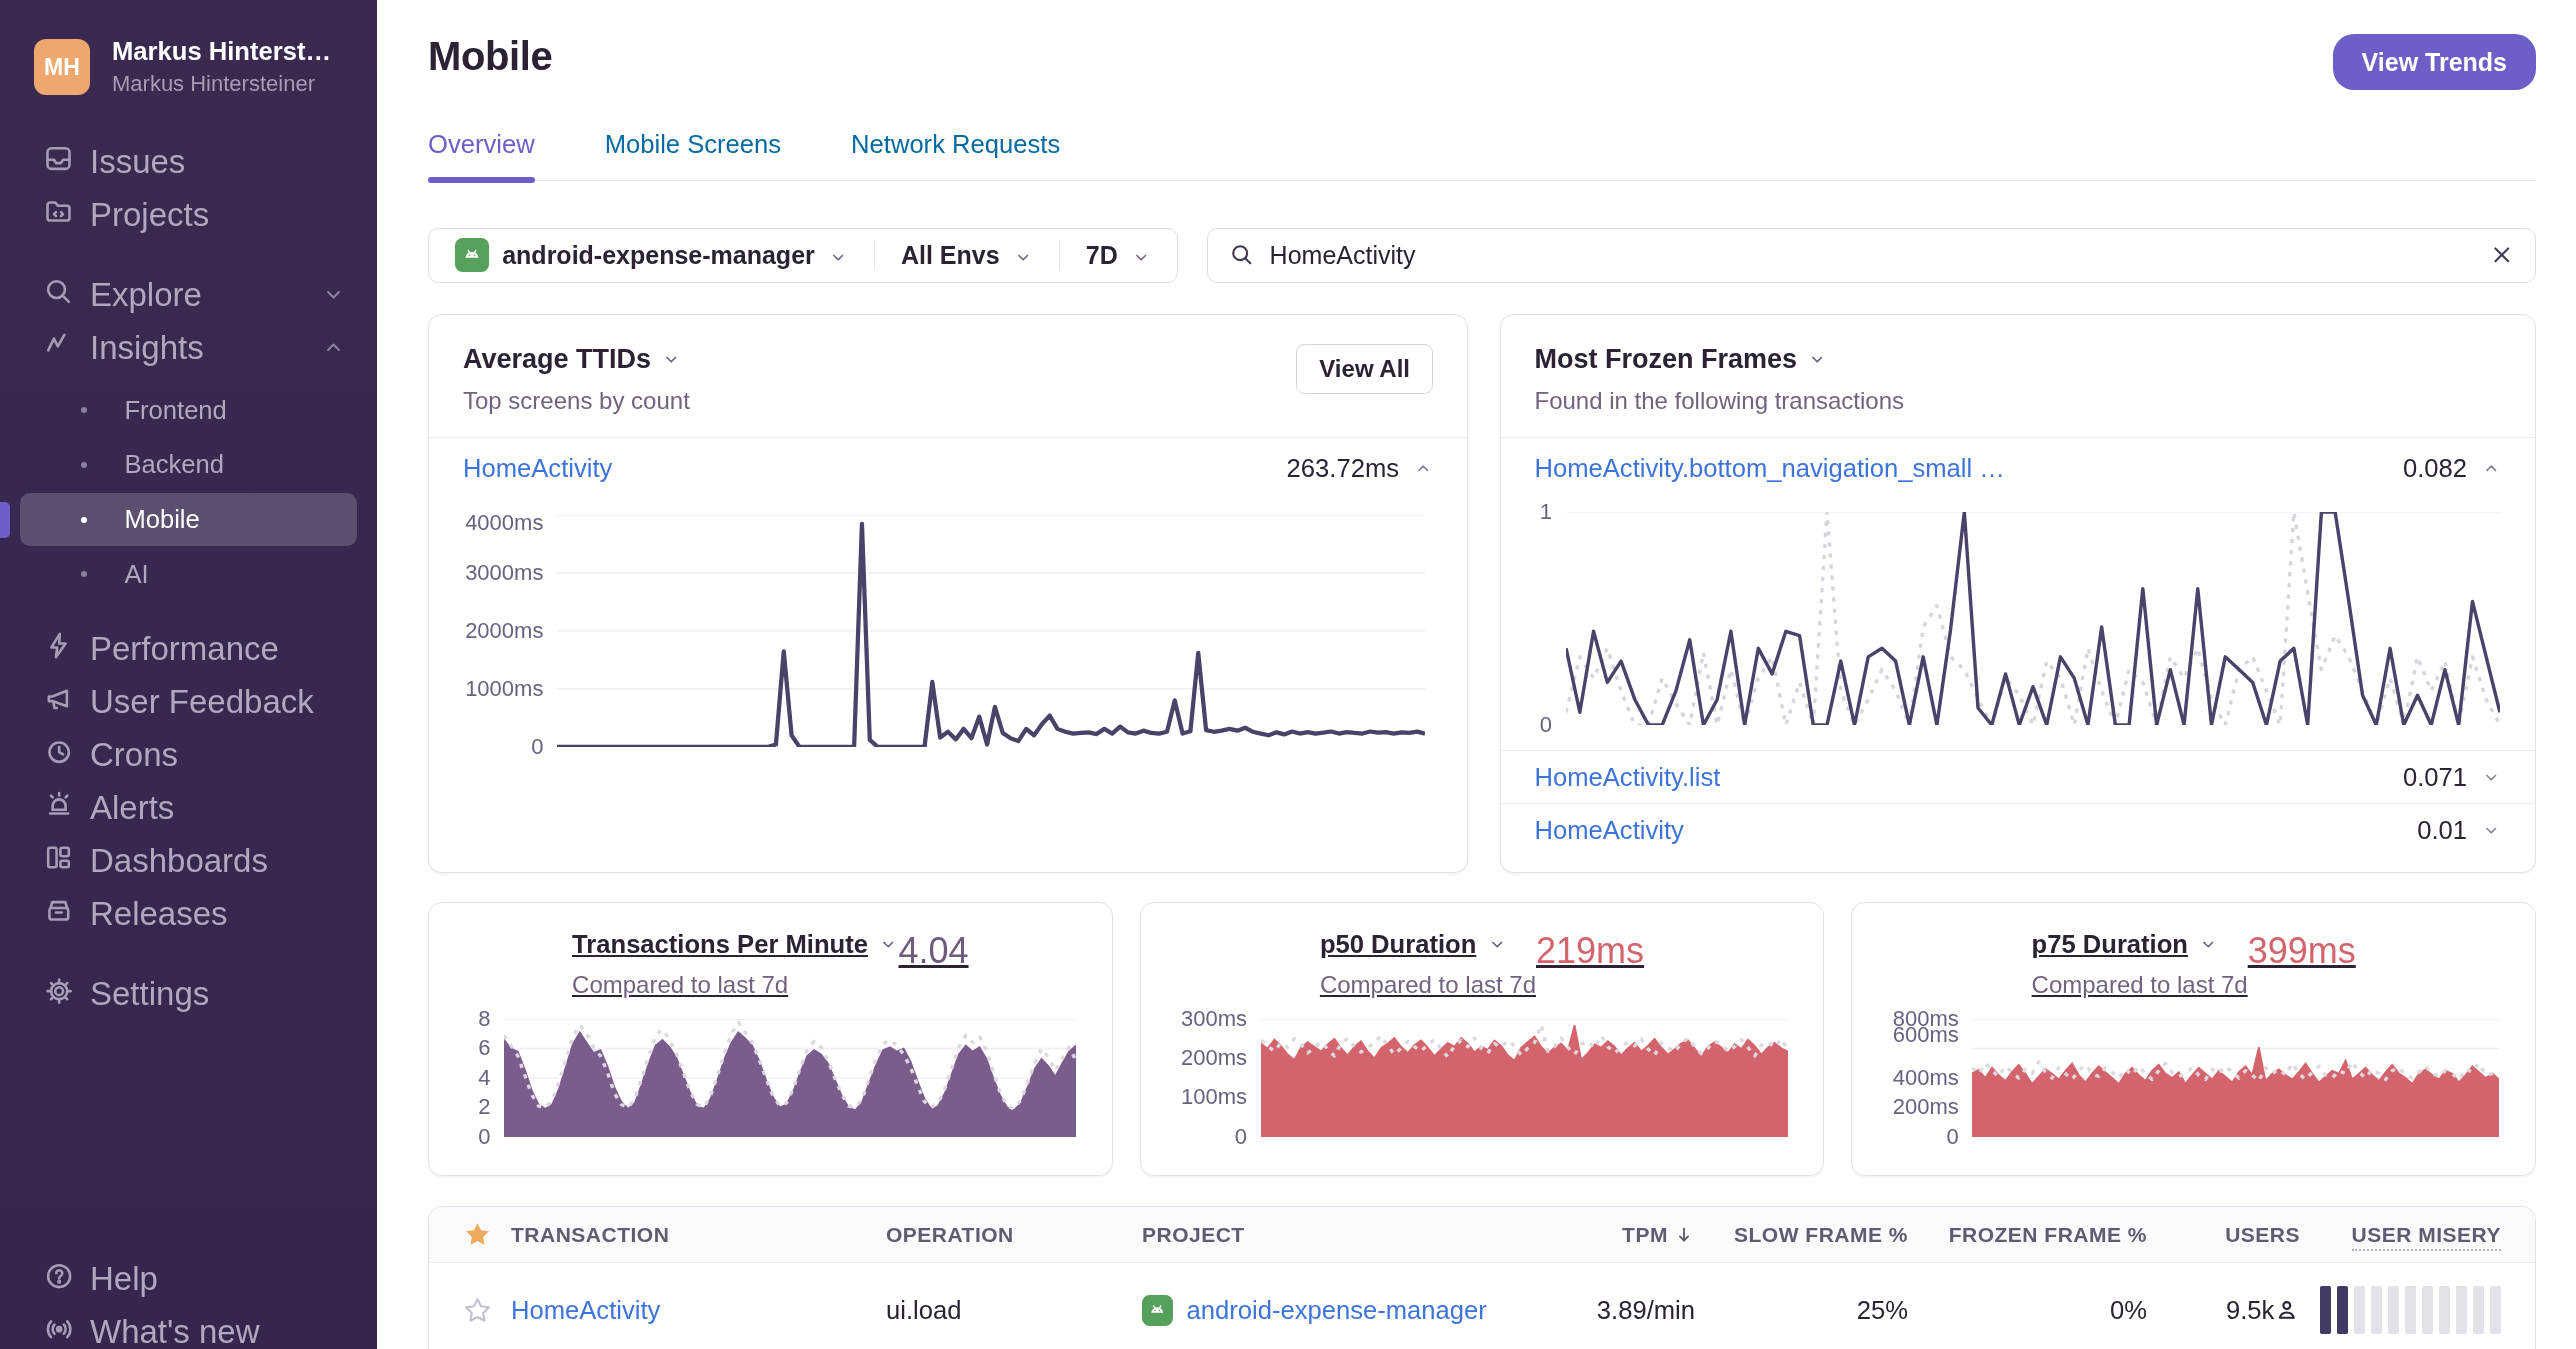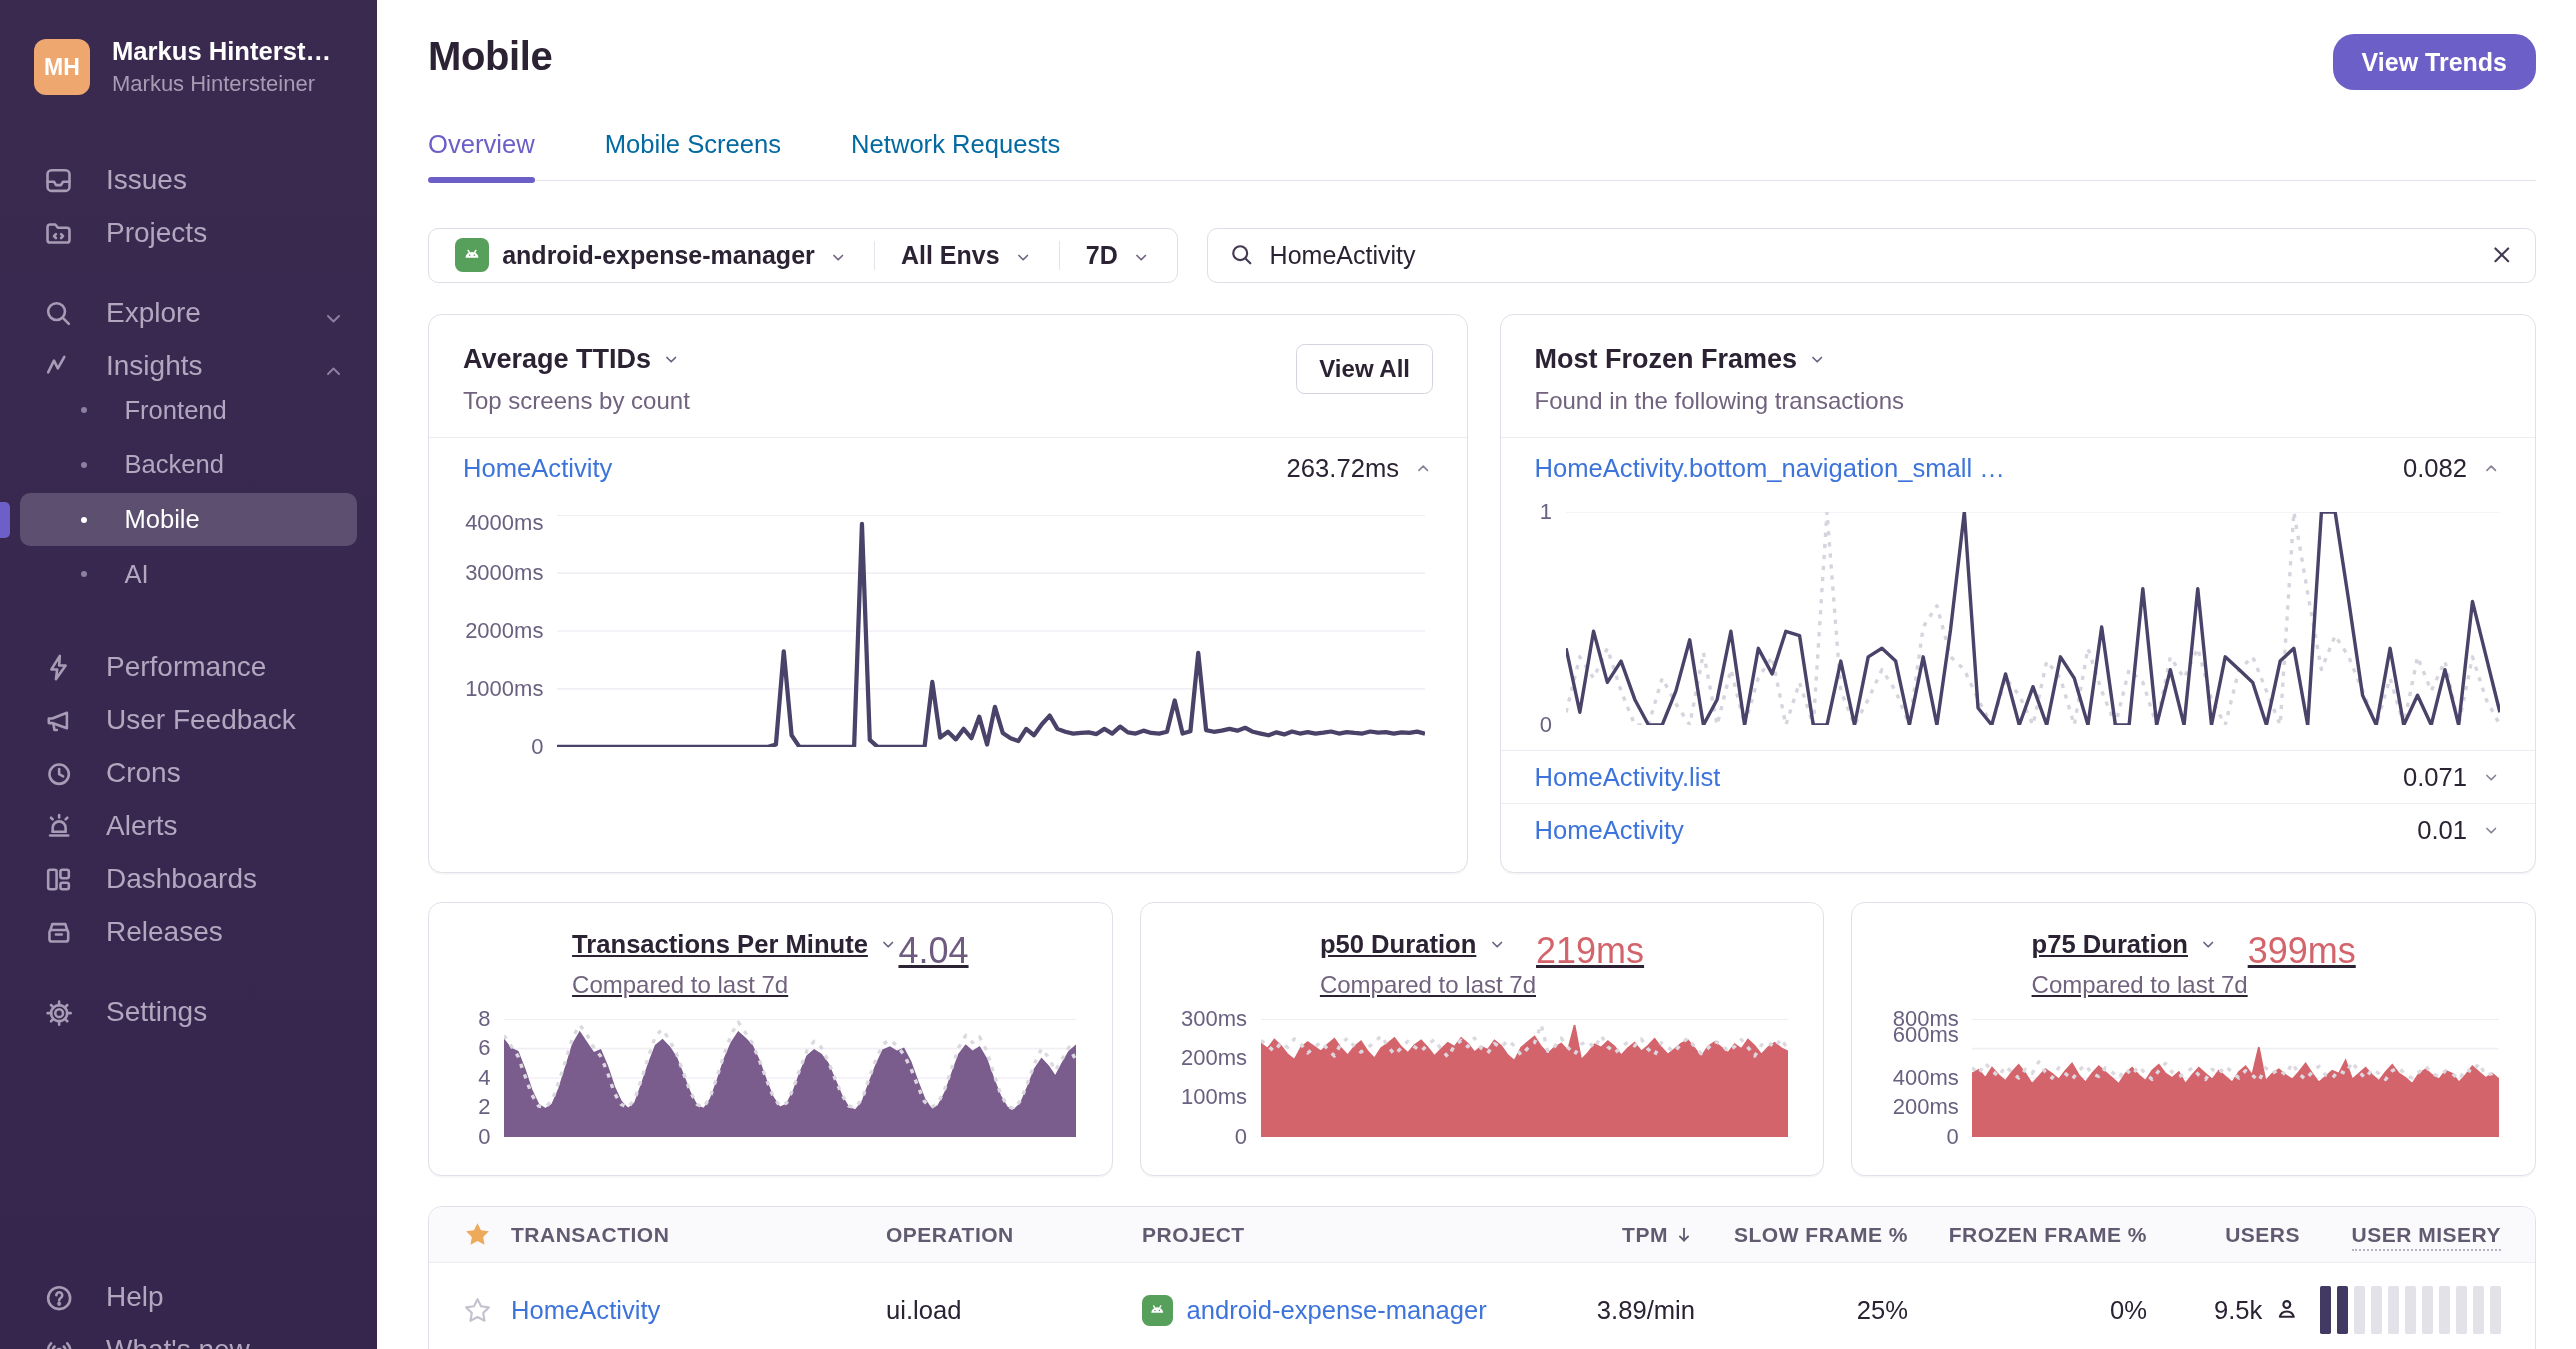--- a/index.html
+++ b/index.html
@@ -8,22 +8,22 @@
 
   
   .sidebar { position:absolute; left:0; top:0; bottom:0; width:377px;
     background:linear-gradient(180deg,#3A2A4F 0%,#382850 55%,#36254C 100%); }
   .side-head { display:flex; align-items:center; gap:22px; padding:37px 25.6px 0 34px; }
   .avatar { width:56px; height:56px; border-radius:12px; background:#EDA76F; color:#fff;
     font-weight:bold; font-size:23px; display:flex; align-items:center; justify-content:center; flex:none; }
   .org-name { color:#fff; font-weight:bold; font-size:25.6px; white-space:nowrap; }
   .user-name { color:#A success89BB3; color:#A89BB3; font-size:22px; margin-top:5.1px; white-space:nowrap; }
   .nav { margin-top:46px; }
-  .nav-row { display:flex; align-items:flex-end; height:53px; padding:0 20.4px 0 43px; gap:32px;
-    color:#B3A7C0; font-size:28px; cursor:pointer; position:relative; }
+  .nav-row { display:flex; align-items:flex-start; height:53px; padding:0 20.4px 0 43px; gap:16px;
+    color:#B3A7C0; font-size:33px; cursor:pointer; position:relative; }
   .nav-row .ic { width:31px; height:31px; flex:none; display:flex; align-items:center; justify-content:center; color:#A79BB5; }
   .nav-row .lbl { flex:1; white-space:nowrap; }
   .nav-row .chev { width:24px; height:24px; color:#8D7FA0; margin-right:12px; }
   .nav-gap { height:27px; }
   .sub-row { display:flex; align-items:center; height:53px; margin:1.7px 20.4px 1.7px 20.4px; padding:0 0 0 61px; gap:37px;
     color:#B3A7C0; font-size:25.6px; border-radius:10.2px; cursor:pointer; position:relative; }
   .sub-row .dot { width:6px; height:6px; border-radius:50%; background:#8D7FA0; flex:none; }
   .sub-row.active { background:rgba(255,255,255,0.18); color:#fff; }
   .sub-row.active .dot { background:#fff; }
   .active-bar { position:absolute; left:-20.4px; top:8.5px; bottom:8.5px; width:10.2px; border-radius:0 5.1px 5.1px 0; background:#6C5FC7; }
@@ -83,21 +83,21 @@
   .table-card { margin-top:30px; border:1.7px solid #E4DEE9; border-radius:13.6px 13.6px 0 0; overflow:hidden; }
   .tgrid { display:grid; grid-template-columns:48px 375px 256px 400px 153px 213px 239px 153px 1fr; align-items:center; padding:0 34px; }
   .thead { background:#FAF9FB; height:56px; border-bottom:1.7px solid #EFEBF2; }
   .th { font-size:21px; font-weight:bold; color:#615A70; letter-spacing:0.5px; white-space:nowrap; }
   .th.right, .td.right { text-align:right; justify-self:end; }
   .th.sorted { display:flex; align-items:center; gap:5.1px; justify-self:end; }
   .th.dotted span { border-bottom:2.6px dotted #B9B2C4; padding-bottom:3.4px; }
   .trow { height:94px; font-size:25.6px; }
   .td { white-space:nowrap; }
   .proj-cell { display:flex; align-items:center; gap:13.6px; }
-  .users-cell { display:flex; align-items:flex-start; gap:12px; justify-self:end; }
+  .users-cell { display:flex; align-items:center; gap:0; justify-self:end; }
   .misery { display:flex; gap:6px; justify-self:end; }
   .mbar { width:11px; height:48px; background:#E4E2E9; border-radius:1.7px; }
   .mbar.filled { background:#433A63; }
   .star-ic { width:29px; height:29px; }
   svg.stroke { fill:none; stroke:currentColor; stroke-width:2; stroke-linecap:round; stroke-linejoin:round; }
 </style>
 </head>
 <body>
 
 <nav class="sidebar">

